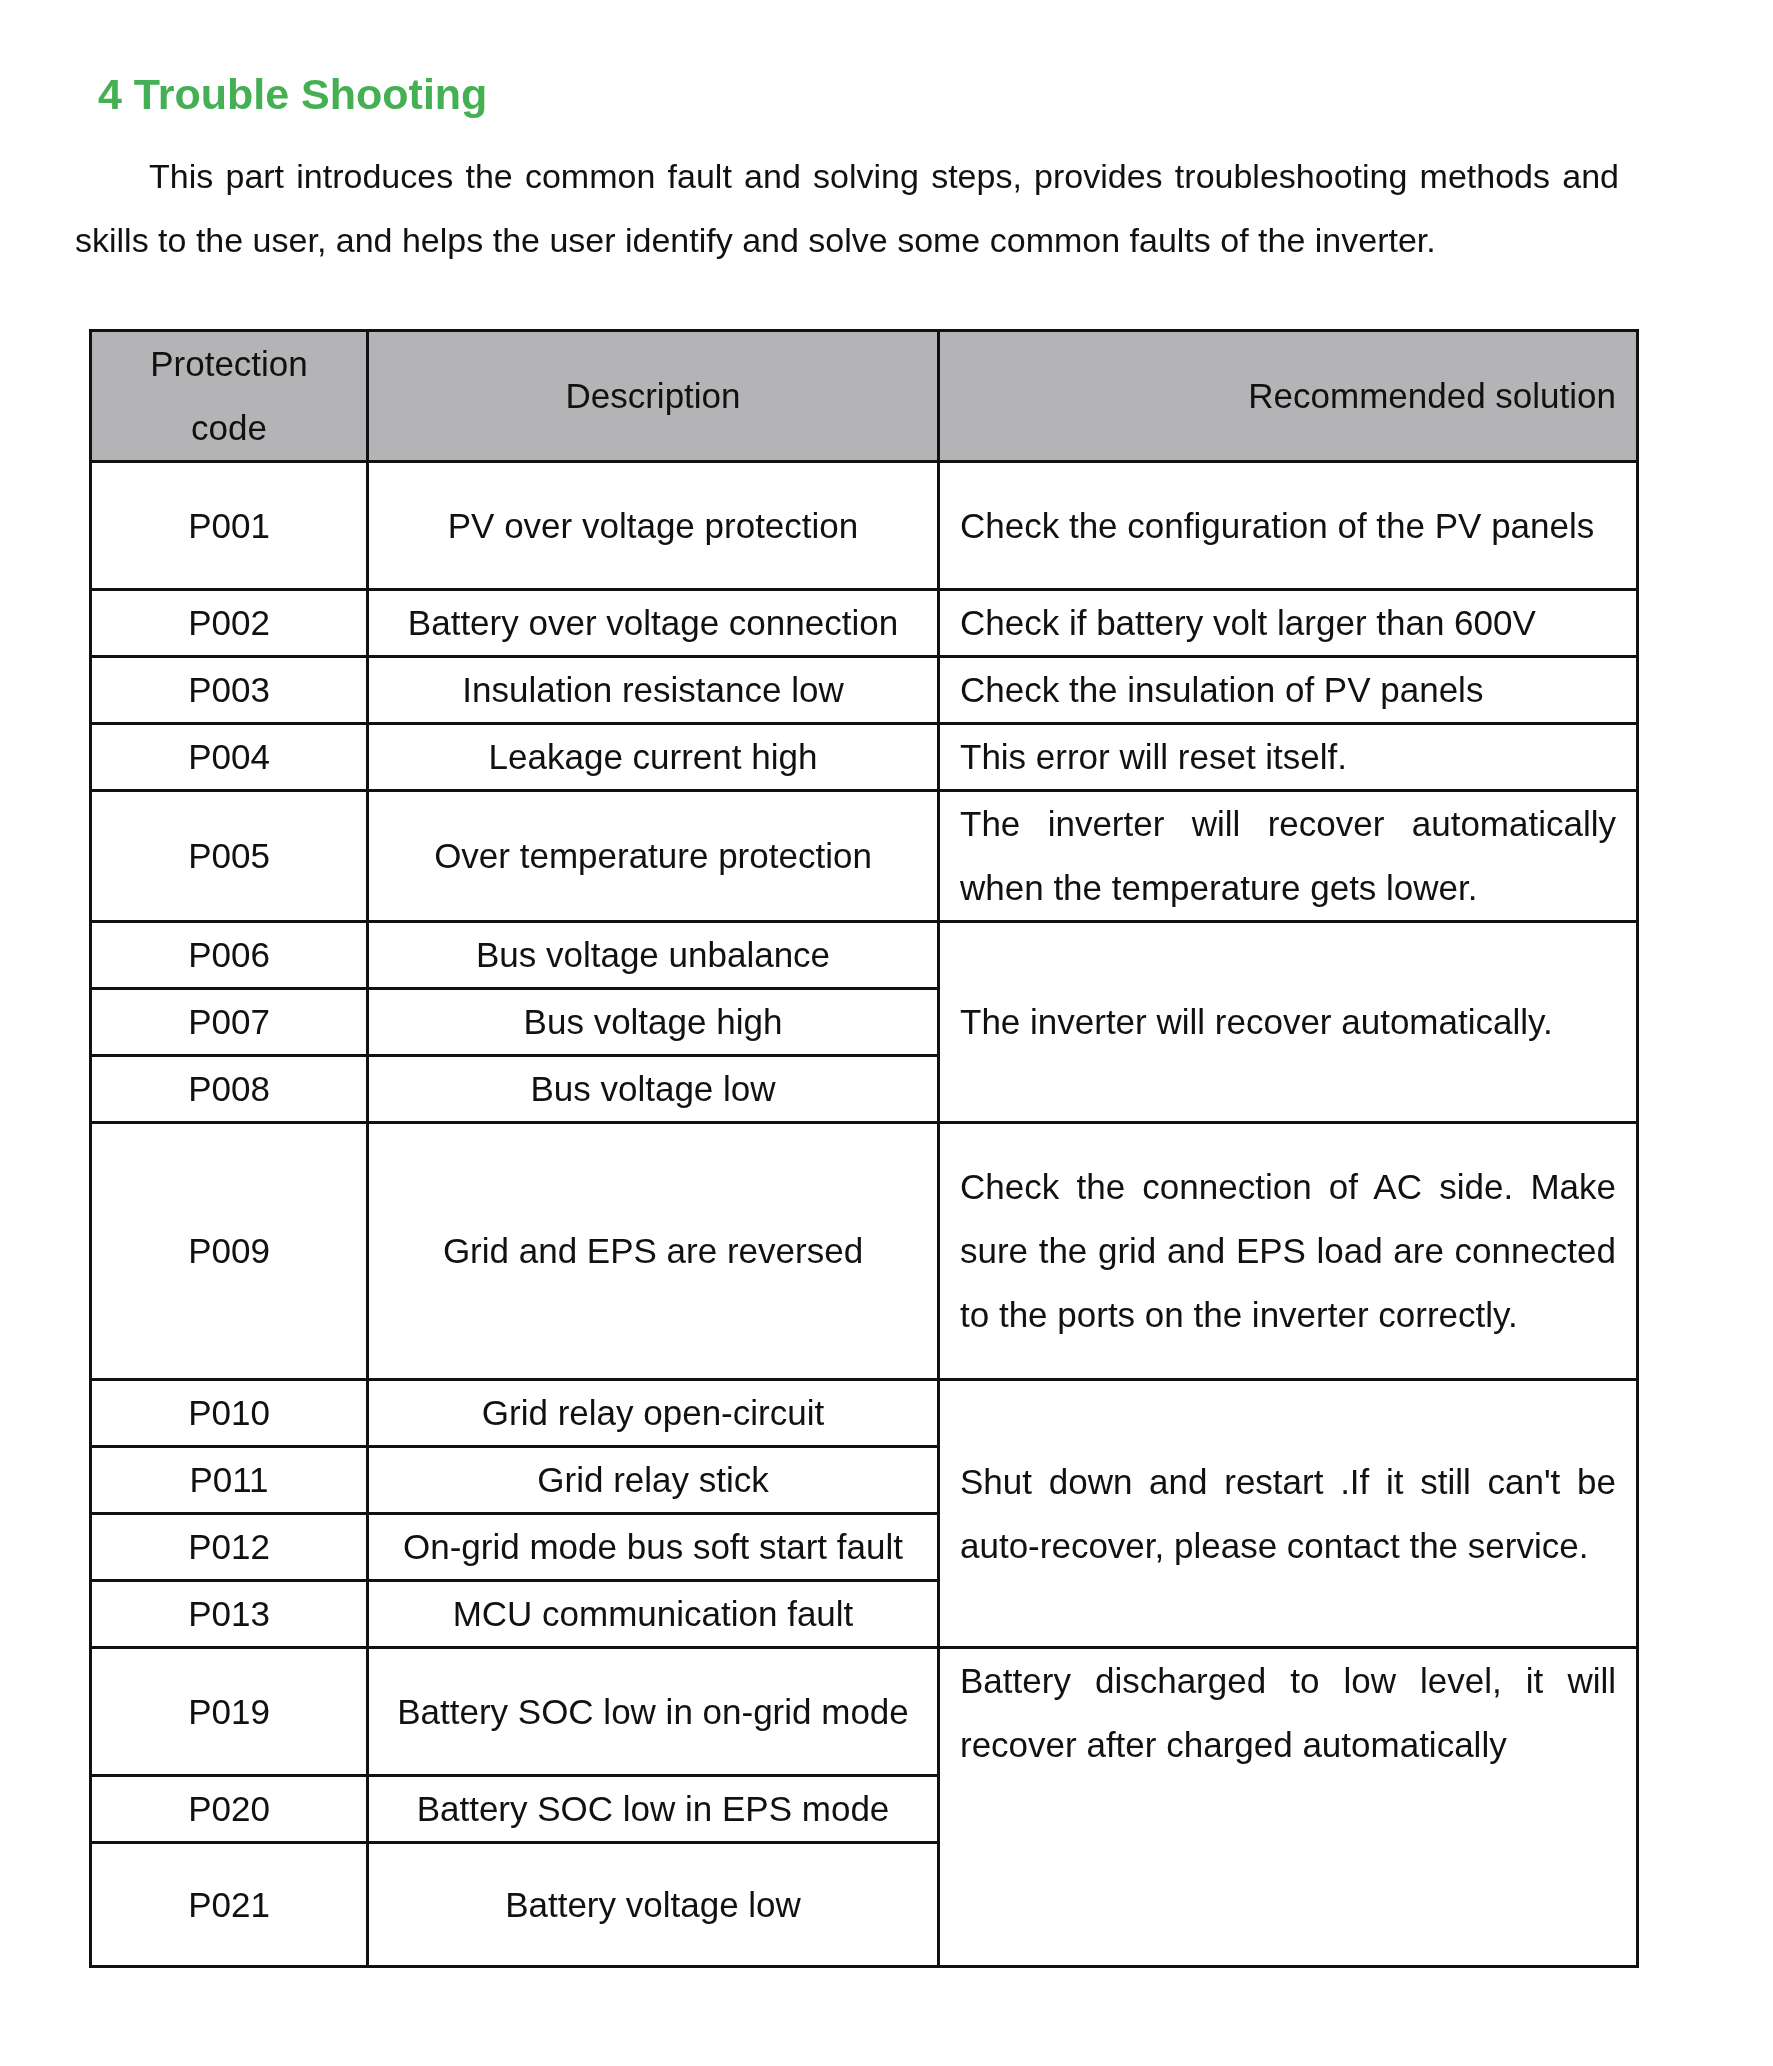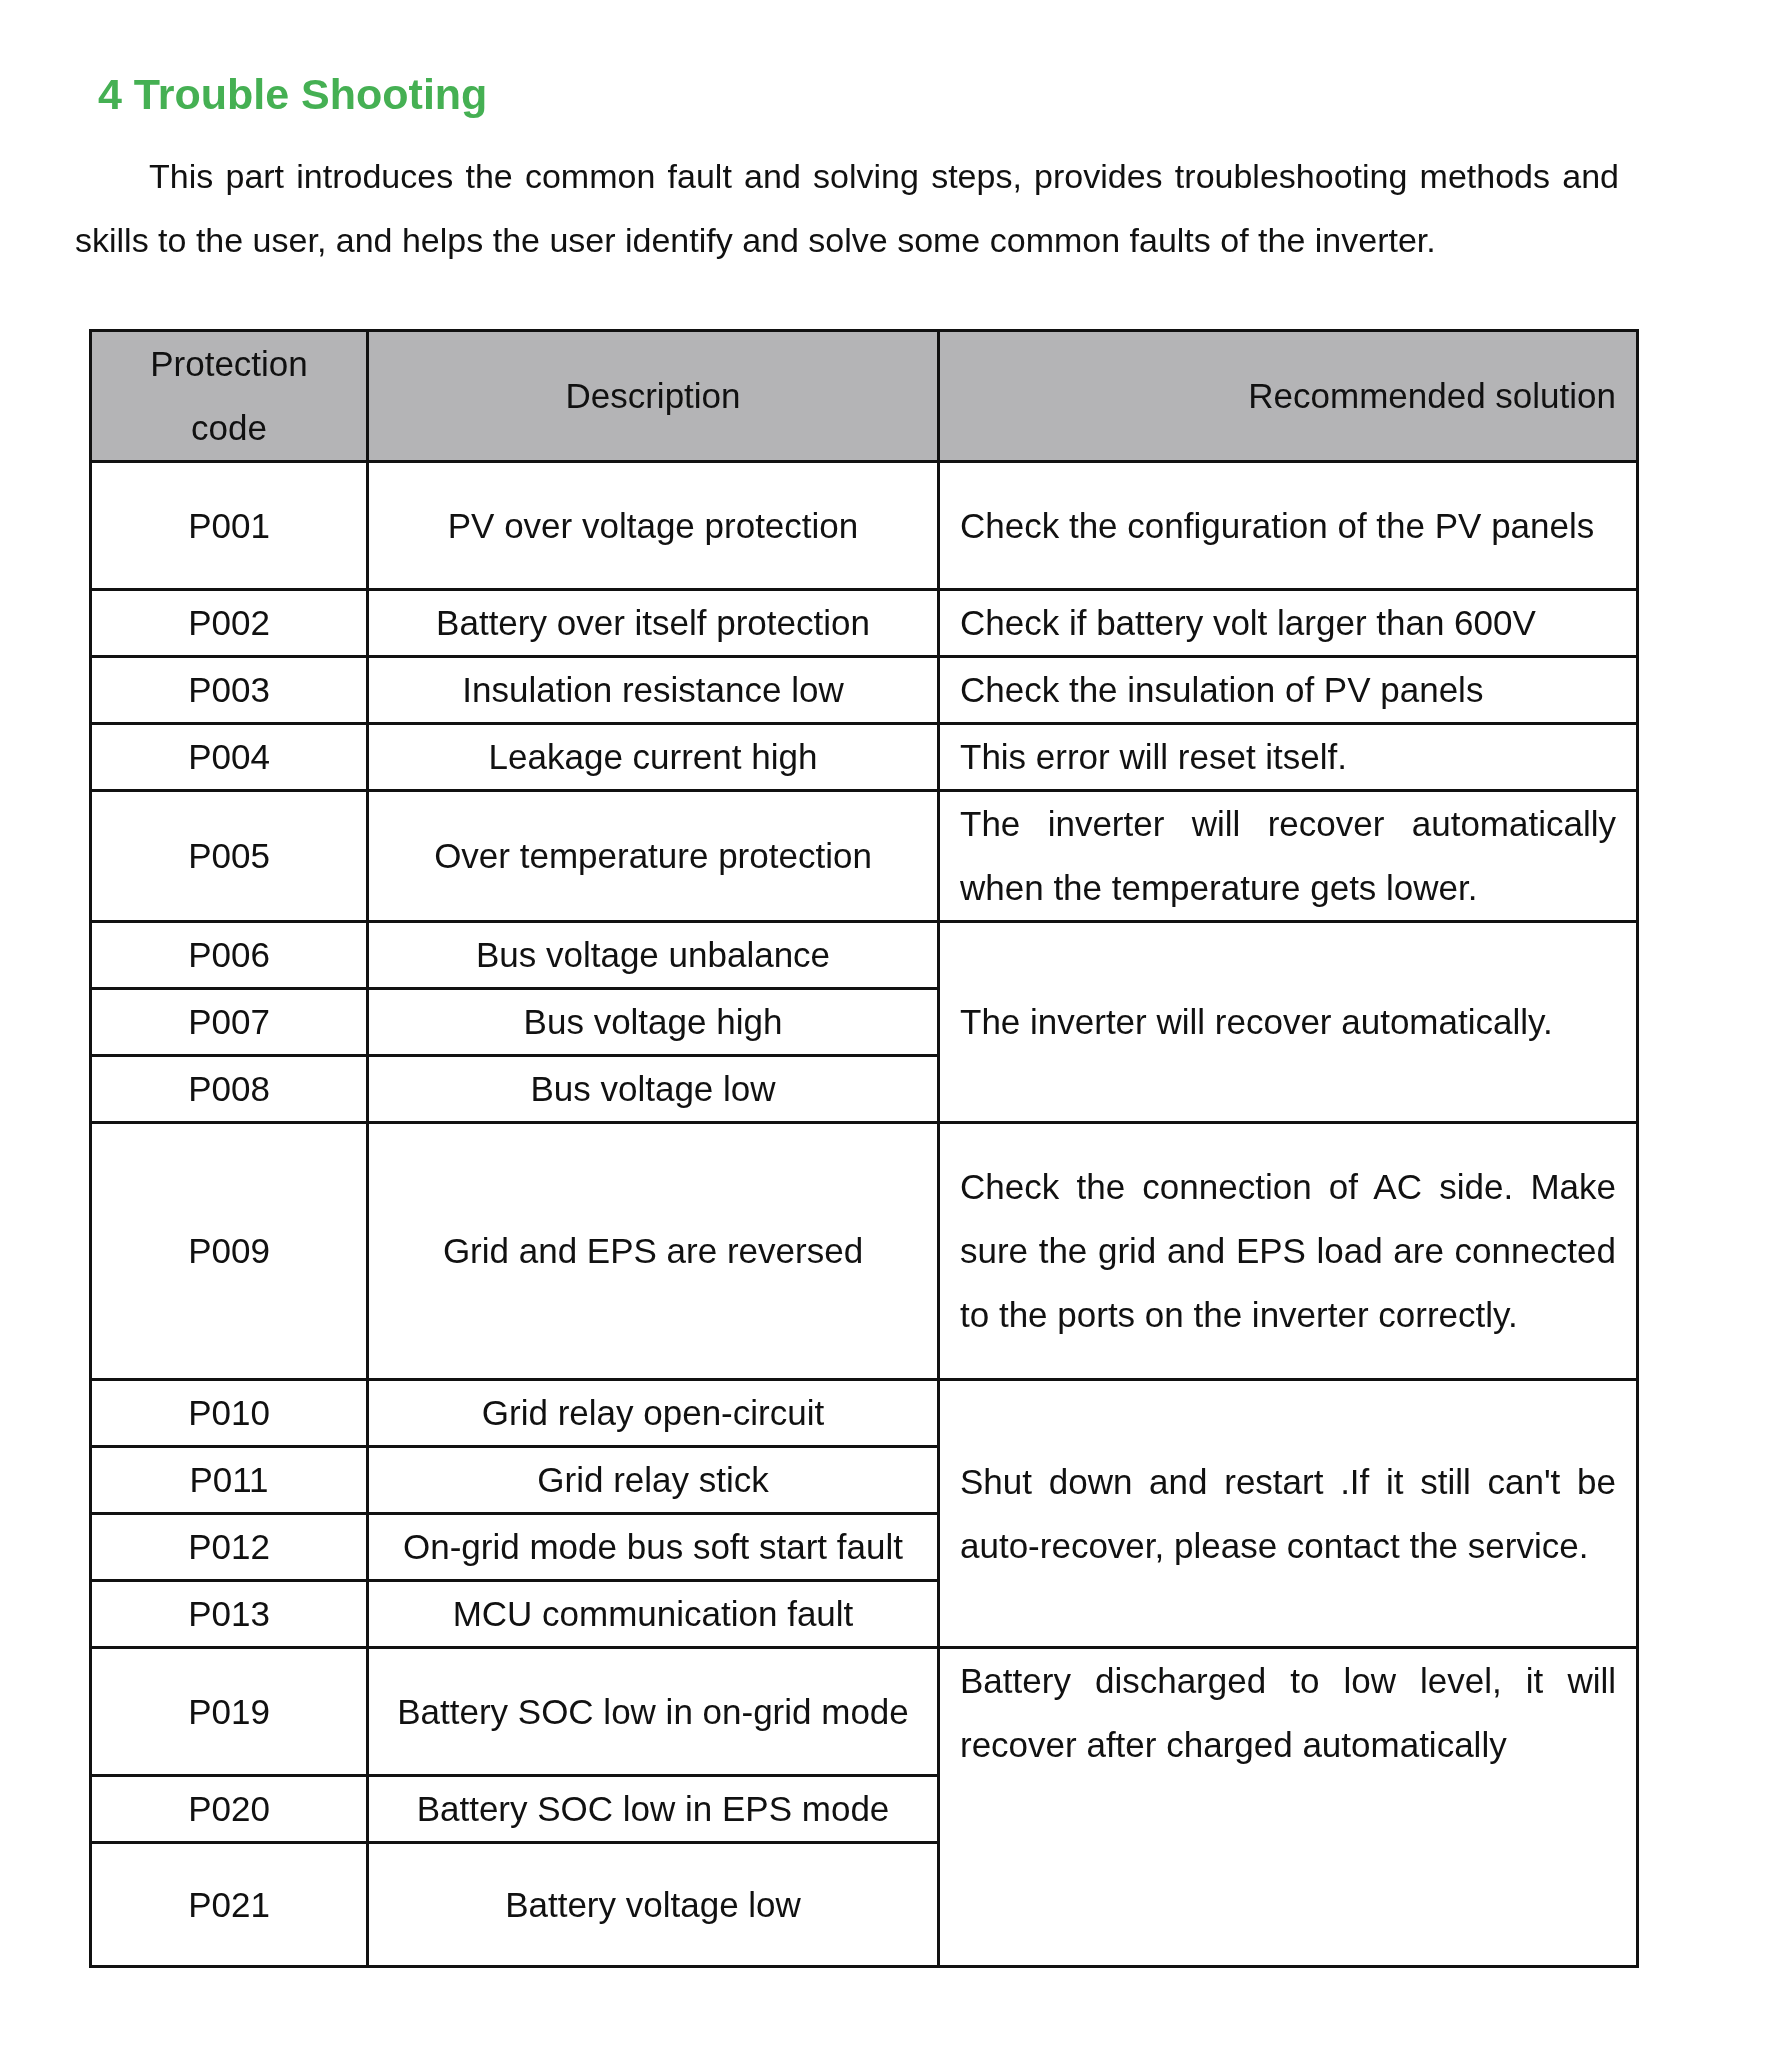--- a/index.html
+++ b/index.html
@@ -47,21 +47,21 @@
     </tr>
   </thead>
   <tbody>
     <tr class="r2">
       <td class="code">P001</td>
       <td class="desc">PV over voltage protection</td>
       <td class="sol">Check the configuration of the PV panels</td>
     </tr>
     <tr class="r1">
       <td class="code">P002</td>
-      <td class="desc">Battery over itself protection</td>
+      <td class="desc">Battery over voltage connection</td>
       <td class="sol">Check if battery volt larger than 600V</td>
     </tr>
     <tr class="r1">
       <td class="code">P003</td>
       <td class="desc">Insulation resistance low</td>
       <td class="sol">Check the insulation of PV panels</td>
     </tr>
     <tr class="r1">
       <td class="code">P004</td>
       <td class="desc">Leakage current high</td>

